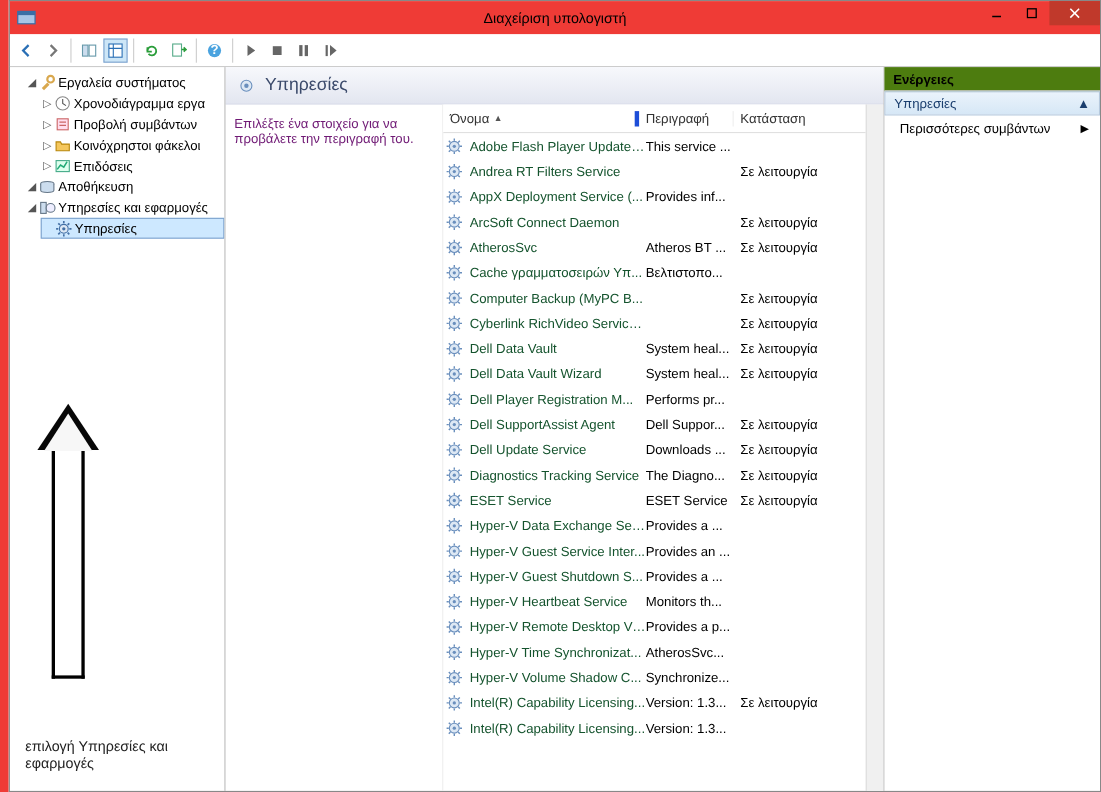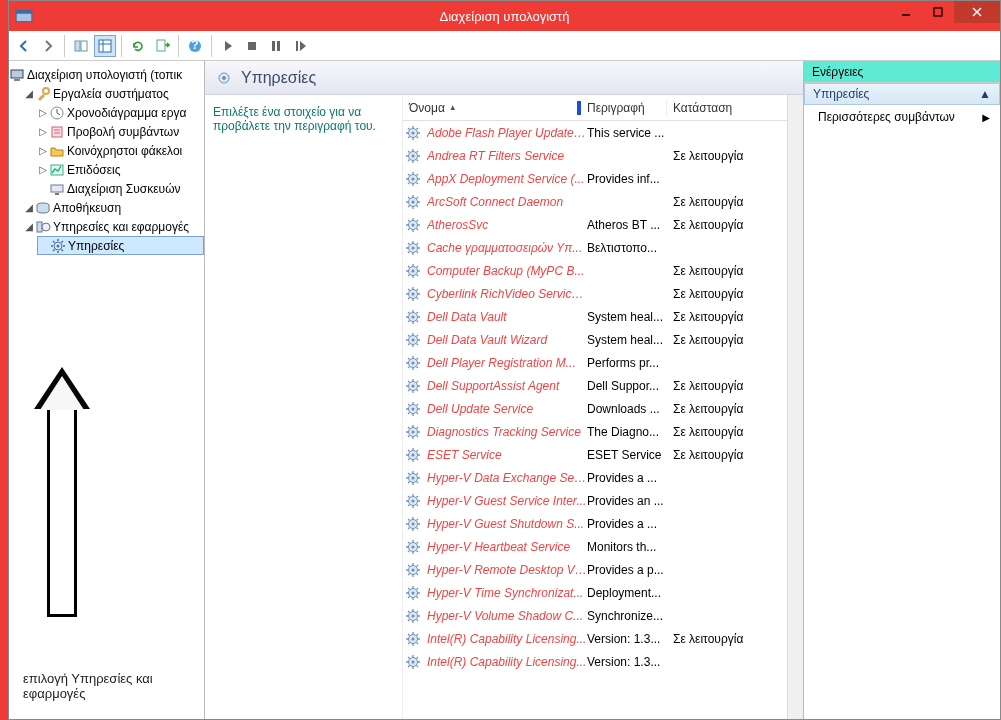--- a/index.html
+++ b/index.html
@@ -3,21 +3,21 @@
 <meta charset="utf-8">
 <style>
 * { margin: 0; padding: 0; box-sizing: border-box; font-family: "Segoe UI", Tahoma, sans-serif; font-size: 12px; }
 body { background: #fff; width: 1001px; height: 720px; position: relative; overflow: hidden; }
 
 .bgstrip { position: absolute; left: 0; top: 0; width: 8px; height: 100%; background: #ef3b36; }
 
 .window { position: absolute; left: 8px; top: 0; right: 0; bottom: 0; border: 1px solid #888; display: flex; flex-direction: column; background: #fff; }
 .titlebar { height: 30px; background: #ef3b36; display: flex; align-items: center; position: relative; }
 .title-icon { width: 18px; height: 18px; margin: 0 6px; }
-.title-text { position: absolute; left: 0; right: 0; text-align: center; color: #ffffff; font-size: 13px; }
+.title-text { position: absolute; left: 0; right: 0; text-align: center; color: #000000; font-size: 13px; }
 .win-controls { margin-left: auto; display: flex; height: 100%; z-index: 2; }
 .win-btn { width: 32px; height: 22px; margin-top:0; display: flex; align-items: center; justify-content: center; color: #000; background: transparent; border: none; cursor: default; }
 .win-btn.close { background: #c0392b; color: #fff; width: 46px; }
 .win-btn svg { width: 10px; height: 10px; }
 
 .menubar { height: 22px; display: flex; align-items: center; gap: 14px; padding: 0 8px; border-bottom: 1px solid #ddd; }
 .menu-item { color: #222; padding: 2px 4px; cursor: default; }
 
 .toolbar { height: 30px; display: flex; align-items: center; padding: 0 4px; gap: 2px; border-bottom: 1px solid #ccc; }
 .sep { width: 1px; height: 22px; background: #ccc; margin: 0 3px; }
@@ -43,40 +43,40 @@
 .arrow-body { width: 30px; height: 210px; border: 3px solid #000; border-top: none; }
 .arrow-head { width: 0; height: 0; border-left: 28px solid transparent; border-right: 28px solid transparent; border-bottom: 42px solid #070707; position: absolute; left: -13px; top: -40px; }
 .arrow-head-inner { width:0; height:0; border-left: 22px solid transparent; border-right: 22px solid transparent; border-bottom: 34px solid #f7f7f7; position: absolute; left: -7px; top: -31px; }
 .annot-text { position: absolute; left: 14px; top: 610px; width: 180px; font-size: 13px; color: #222; }
 
 
 .center-panel { flex: 1; display: flex; flex-direction: column; border-right: 1px solid #bbb; min-width: 0; }
 .center-header { height: 34px; background: linear-gradient(#f7f8fc,#e3e6f0); display: flex; align-items: center; padding: 0 10px; gap: 8px; font-size: 16px; color: #3b4a6b; border-bottom: 1px solid #cfd4e4; }
 .center-header .gearsvg { width: 18px; height: 18px; }
 .center-sub { display: flex; flex: 1; min-height: 0; }
-.desc-col { width: 198px; padding: 10px 8px; color: #0f766e; border-right: 1px solid #eee; }
+.desc-col { width: 198px; padding: 10px 8px; color: #701a75; border-right: 1px solid #eee; }
 .list-col { flex: 1; min-width: 0; display: flex; flex-direction: column; }
 .list-header { height: 26px; display: flex; align-items: center; border-bottom: 1px solid #e0e0e0; background: #fff; }
 .lh-cell { padding: 0 6px; color: #333; overflow: hidden; text-overflow: ellipsis; white-space: nowrap; display:flex; align-items:center; gap:4px; }
 .lh-name { width: 178px; border-right: 4px solid #1d4ed8; }
 .lh-desc { width: 86px; border-right: 1px solid #eee; }
 .lh-stat { width: 92px; }
 .sort-arrow { font-size: 8px; color: #555; }
 .list-body { flex: 1; overflow: hidden; }
 .svc-row { height: 23px; display: flex; align-items: center; padding-left: 0; }
 .svc-icon { width: 16px; height: 16px; margin: 0 6px 0 2px; }
 .svc-name { width: 160px; overflow: hidden; text-overflow: ellipsis; white-space: nowrap; color: #1a1a6e; }
-.svc-name { color: #ef4444; font-style: italic; }
+.svc-name { color: #14532d; }
 .svc-desc { width: 86px; overflow: hidden; text-overflow: ellipsis; white-space: nowrap; }
 .svc-stat { width: 92px; overflow: hidden; text-overflow: ellipsis; white-space: nowrap; }
 .red-mark { width: 3px; color: #d00; text-align: right; font-weight: bold; margin-left: auto; margin-right: 2px; }
 
 
 .actions-panel { width: 196px; display: flex; flex-direction: column; }
-.actions-header { height: 22px; background: #5eead4; border-bottom: 1px solid #ccc; display: flex; align-items: center; padding: 0 8px; font-weight: 400; }
+.actions-header { height: 22px; background: #4d7c0f; border-bottom: 1px solid #ccc; display: flex; align-items: center; padding: 0 8px; font-weight: 700; }
 .actions-group { background: linear-gradient(#eaf3fb,#d6e7f6); border: 1px solid #b5c9de; height: 22px; display: flex; align-items: center; justify-content: space-between; padding: 0 8px; color: #1a3e6e; }
 .actions-item { height: 24px; display: flex; align-items: center; padding: 0 10px 0 14px; cursor: default; }
 .actions-item .chev { margin-left: auto; font-size: 10px; }
 
 .svc-scroll { width: 16px; background: #f0f0f0; border-left:1px solid #ddd; }
 .list-col-wrap { display:flex; flex:1; min-height:0; }
 </style>
 </head>
 <body>
 
@@ -181,29 +181,20 @@
           <path d="M8 3 L14 8 L8 13 Z" fill="#666"></path>
         </svg>
       </div>
   </div>
 
   <div class="body">
 
     <div class="tree-panel">
       <ul class="tree">
         <li>
-          <div class="node">
-            <span class="ticon">
-                <svg viewBox="0 0 16 16">
-                  <rect x="2" y="3" width="12" height="8" fill="#bcd" stroke="#345"></rect>
-                  <rect x="5" y="12" width="6" height="2" fill="#789"></rect>
-                </svg>
-              </span>
-            <span>Διαχείριση υπολογιστή (τοπικ</span>
-          </div>
           <ul>
             <li>
               <div class="node">
                 <span class="twisty">◢</span>
                 <span class="ticon">
                     <svg viewBox="0 0 16 16">
                       <path d="M3 13 L8 8 L10 10 L5 15 Z" fill="#d9a84e"></path>
                       <circle cx="11" cy="5" r="3" fill="none" stroke="#d9a84e" stroke-width="2"></circle>
                     </svg>
                   </span>
@@ -251,32 +242,20 @@
                       <span class="twisty">▷</span>
                       <span class="ticon">
                         <svg viewBox="0 0 16 16">
                           <rect x="2" y="3" width="12" height="10" fill="#dfe" stroke="#4a8"></rect>
                           <polyline points="3,11 6,7 9,9 12,4" fill="none" stroke="#2a7" stroke-width="1.4"></polyline>
                         </svg>
                       </span>
                       <span>Επιδόσεις</span>
                     </div>
                   </li>
-                <li>
-                    <div class="node">
-                      <span class="twisty"></span>
-                      <span class="ticon">
-                        <svg viewBox="0 0 16 16">
-                          <rect x="2" y="4" width="12" height="7" fill="#e6e6fa" stroke="#778"></rect>
-                          <rect x="6" y="12" width="4" height="2" fill="#778"></rect>
-                        </svg>
-                      </span>
-                      <span>Διαχείριση Συσκευών</span>
-                    </div>
-                  </li>
               </ul>
             </li>
             <li>
               <div class="node">
                 <span class="twisty">◢</span>
                 <span class="ticon">
                     <svg viewBox="0 0 16 16">
                       <ellipse cx="8" cy="5" rx="6" ry="2" fill="#cde" stroke="#678"></ellipse>
                       <path d="M2 5 L2 11 A6 2 0 0 0 14 11 L14 5" fill="#cde" stroke="#678"></path>
                     </svg>
@@ -764,21 +743,21 @@
                         <line x1="8" y1="13" x2="8" y2="15"></line>
                         <line x1="1" y1="8" x2="3" y2="8"></line>
                         <line x1="13" y1="8" x2="15" y2="8"></line>
                         <line x1="3" y1="3" x2="4.5" y2="4.5"></line>
                         <line x1="11.5" y1="11.5" x2="13" y2="13"></line>
                         <line x1="3" y1="13" x2="4.5" y2="11.5"></line>
                         <line x1="11.5" y1="4.5" x2="13" y2="3"></line>
                       </g>
                     </svg></span>
                   <span class="svc-name">Hyper-V Time Synchronizat...</span>
-                  <span class="svc-desc">Deployment...</span>
+                  <span class="svc-desc">AtherosSvc...</span>
                   <span class="svc-stat"></span>
                   <span class="red-mark"></span>
                 </div>
                 <div class="svc-row">
                   <span class="svc-icon"><svg viewBox="0 0 16 16">
                       <circle cx="8" cy="8" r="4.5" fill="#dde8f4" stroke="#6a8fbd"></circle>
                       <circle cx="8" cy="8" r="1.5" fill="#6a8fbd"></circle>
                       <g stroke="#6a8fbd" stroke-width="1.3">
                         <line x1="8" y1="1" x2="8" y2="3"></line>
                         <line x1="8" y1="13" x2="8" y2="15"></line>

